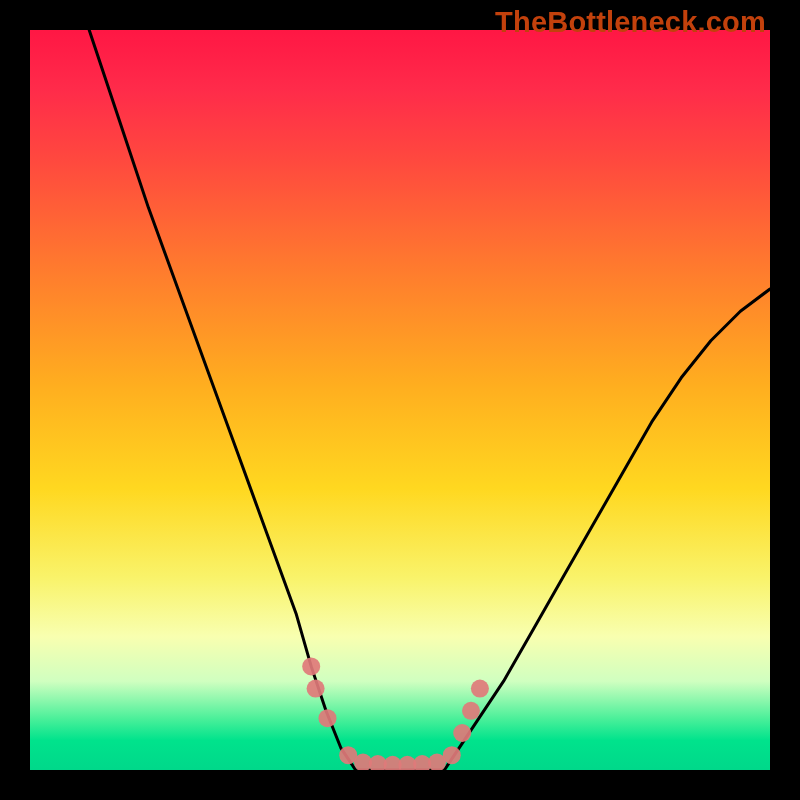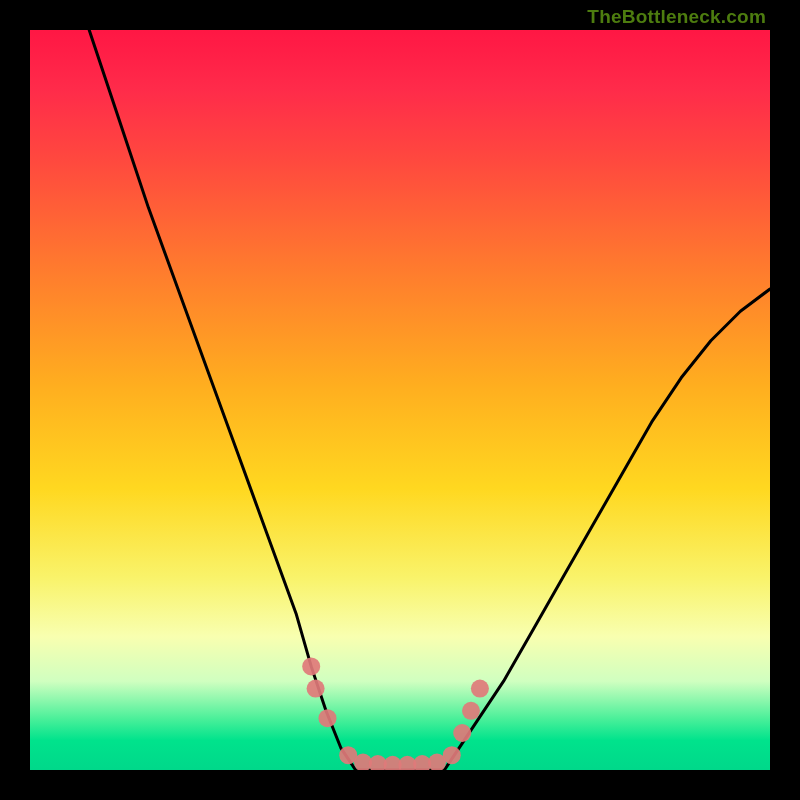--- a/index.html
+++ b/index.html
@@ -40,22 +40,22 @@
       #d0ffc0 88%,
       #4cf09a 93%,
       #00e38c 96%,
       #00d88a 100%
     );
   }
   .watermark {
     position: absolute;
     top: 6px;
     right: 34px;
-    color: #4d7c0f;
-    font-size: 19px;
+    color: #c2410c;
+    font-size: 29px;
     font-weight: 600;
     letter-spacing: 0.2px;
   }
   svg.curves {
     position: absolute;
     inset: 0;
   }
 </style>
 </head>
 <body>

